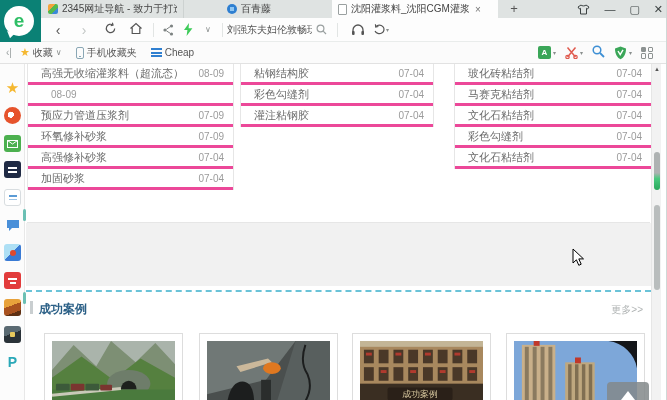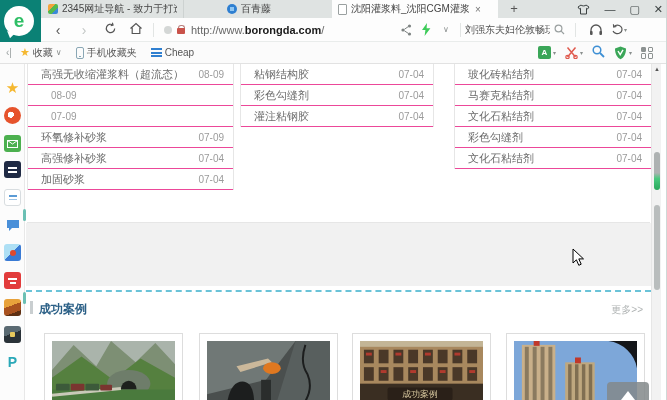--- a/index.html
+++ b/index.html
@@ -71,21 +71,21 @@
   
   .content { position:absolute; left:0; top:64px; width:667px; height:336px; background:#fff; }
   .sidebar { position:absolute; left:0; top:0; width:25px; height:336px; background:#fcfcfc; border-right:1px solid #e8e8e8; }
   .sb-ico { position:absolute; left:4px; width:17px; height:17px; border-radius:3px; display:flex; align-items:center;
     justify-content:center; font-size:11px; overflow:hidden; }
   .sb-handle { position:absolute; left:23px; width:3px; height:12px; background:#6bc0b4; border-radius:2px; }
 
   .page { position:absolute; left:26px; top:0; width:625px; height:336px; background:#fff; }
   .pcol { position:absolute; top:0; border-left:1px solid #e6e6e6; border-right:1px solid #e6e6e6; }
   .prow { height:21px; display:flex; align-items:center; justify-content:space-between;
-    padding:0 9px 0 13px; border-bottom:1px solid #ec4899;text-align:right; }
+    padding:0 9px 0 13px; border-bottom:3px solid #ec4899;text-align:right; }
   .pname { font-size:11px; color:#6b6b6b; white-space:nowrap; overflow:hidden; }
   .pdate { font-size:10px; color:#9b9b9b; flex:0 0 auto; margin-left:10px; }
   .cols-bottom { position:absolute; left:1px; top:158px; width:623px; height:1px; background:#e6e6e6; }
   .grayband { position:absolute; left:0; top:159px; width:625px; height:63px; background:#f1f1f1; }
   .dashline { position:absolute; left:0; top:226px; width:625px; border-top:2px dashed #6ac3d8; }
   .sec-head { position:absolute; left:0; top:231px; width:625px; height:26px; }
   .sec-bar { position:absolute; left:4px; top:6px; width:3px; height:13px; background:#c9ced0; }
   .sec-title { position:absolute; left:13px; top:6px; font-size:12px; font-weight:bold; color:#2a5f86; }
   .sec-more { position:absolute; right:8px; top:8px; font-size:10px; color:#b0b4b4; }
   .thumb { position:absolute; top:269px; width:139px; height:80px; background:#fff; border:1px solid #ddd; padding:7px; }
@@ -152,25 +152,20 @@
           <path d="M11.5 7 A4.5 4.5 0 1 1 9.5 3.2" fill="none" stroke="#555" stroke-width="1.3"></path>
           <path d="M9 0.8 L9.8 3.4 L7.2 4" fill="none" stroke="#555" stroke-width="1.2"></path>
         </svg>
     </div>
     <div class="nav-btn">
       <svg width="14" height="13" viewBox="0 0 14 13">
           <path d="M1.5 6.5 L7 1.5 L12.5 6.5 M3.2 5.8 V11.5 H10.8 V5.8" fill="none" stroke="#555" stroke-width="1.2"></path>
         </svg>
     </div>
     <div class="tb-sep"></div>
-    <div class="urlbar">
-      <span class="fav-dot"></span>
-      <span class="cert"></span>
-      <span><span>http://www.</span><span class="url-domain">borongda.com</span><span>/</span></span>
-    </div>
     <div class="tb-ico">
       <svg width="11" height="12" viewBox="0 0 11 12">
           <circle cx="8.5" cy="2" r="1.6" fill="#7d8382"></circle>
           <circle cx="2" cy="6" r="1.6" fill="#7d8382"></circle>
           <circle cx="8.5" cy="10" r="1.6" fill="#7d8382"></circle>
           <path d="M3.4 5.3 L7.2 2.7 M3.4 6.8 L7.2 9.3" stroke="#7d8382" stroke-width="1"></path>
         </svg>
     </div>
     <div class="tb-ico">
       <svg width="9" height="13" viewBox="0 0 9 13">
@@ -305,20 +300,21 @@
     <div class="page">
       <div class="pcol" style="left:1px;width:207px">
           <div class="prow">
             <span class="pname">高强无收缩灌浆料（超流态）</span>
             <span class="pdate">08-09</span>
           </div>
           <div class="prow">
             <span class="pdate">08-09</span>
           </div>
           <div class="prow">
+            <span class="pname">预应力管道压浆剂</span>
             <span class="pdate">07-09</span>
           </div>
           <div class="prow">
             <span class="pname">环氧修补砂浆</span>
             <span class="pdate">07-09</span>
           </div>
           <div class="prow">
             <span class="pname">高强修补砂浆</span>
             <span class="pdate">07-04</span>
           </div>

